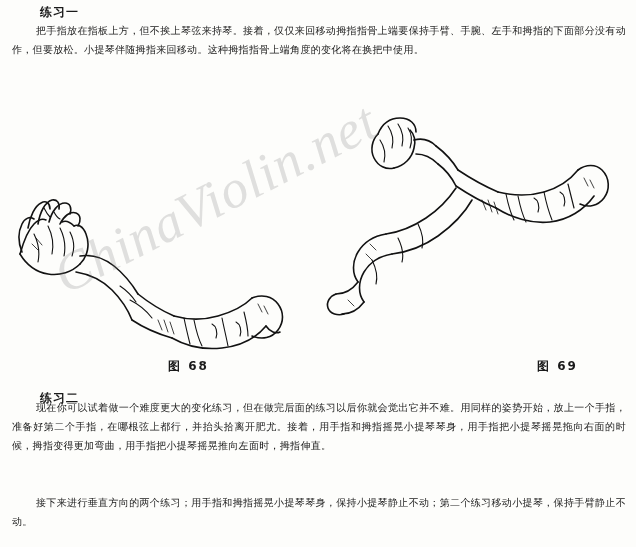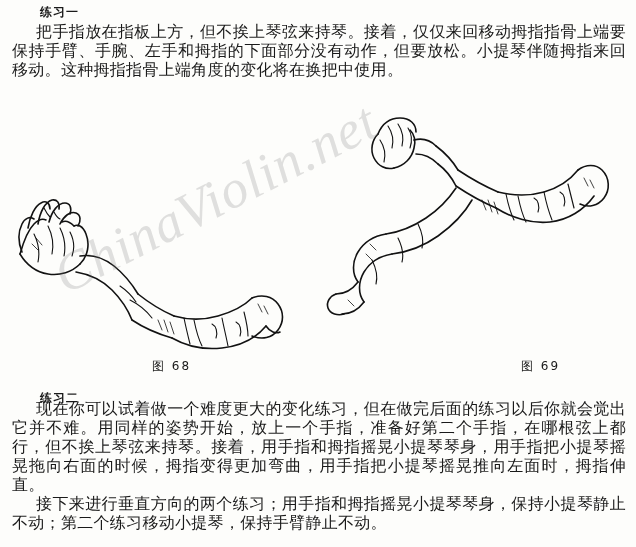--- a/index.html
+++ b/index.html
@@ -18,24 +18,25 @@
   }
 
   
   .ex-heading {
     font-size: 12px;
     font-weight: bold;
     letter-spacing: 1px;
     line-height: 16px;
   }
   .para {
-    font-size: 16px;
+    font-size: 10px;
     line-height: 19px;
     text-align: justify;
     letter-spacing: 0.3px;
+    font-family: Liberation Mono, monospace;
   }
   .indent { text-indent: 24px; }
 
   #block-ex1 { position: absolute; left: 40px; top: 4px; }
   #para1 { position: absolute; left: 12px; top: 22px; width: 614px; }
 
   #block-ex2 { position: absolute; left: 40px; top: 390px; }
   #para2 { position: absolute; left: 12px; top: 399px; width: 614px; }
   #para3 { position: absolute; left: 12px; top: 494px; width: 614px; }
 
@@ -44,23 +45,24 @@
     position: absolute;
     top: 104px;
     height: 250px;
   }
   #fig-left  { left: 8px;  width: 300px; }
   #fig-right { left: 322px; width: 305px; }
 
   .fig-caption {
     position: absolute;
     font-size: 12px;
-    font-weight: normal;
+    font-weight: bold;
     letter-spacing: 2px;
     top: 358px;
+    margin-left: 16px;
   }
   #cap-left  { left: 152px; }
   #cap-right { left: 487px; padding-left: 34px; }
 
   
   .watermark {
     position: absolute;
     left: 86px;
     top: 128px;
     width: 470px;
@@ -191,17 +193,17 @@
     </svg>
   </div>
 
   <div class="watermark">ChinaViolin.net</div>
 
   <div class="fig-caption" id="cap-left">图 68</div>
   <div class="fig-caption" id="cap-right">图 69</div>
 
   <div class="ex-heading" id="block-ex2">练习二</div>
 
-  <div class="para indent" id="para2">现在你可以试着做一个难度更大的变化练习，但在做完后面的练习以后你就会觉出它并不难。用同样的姿势开始，放上一个手指，准备好第二个手指，在哪根弦上都行，但不挨上琴弦来持琴。接着，用手指和拇指摇晃小提琴琴身，用手指把小提琴摇晃拖向右面的时候，拇指变得更加弯曲，用手指把小提琴摇晃推向左面时，拇指伸直。</div>
+  <div class="para indent" id="para2">现在你可以试着做一个难度更大的变化练习，但在做完后面的练习以后你就会觉出它并不难。用同样的姿势开始，放上一个手指，准备好第二个手指，在哪根弦上都行，并抬头拾离开肥尤。接着，用手指和拇指摇晃小提琴琴身，用手指把小提琴摇晃拖向右面的时候，拇指变得更加弯曲，用手指把小提琴摇晃推向左面时，拇指伸直。</div>
 
   <div class="para indent" id="para3">接下来进行垂直方向的两个练习；用手指和拇指摇晃小提琴琴身，保持小提琴静止不动；第二个练习移动小提琴，保持手臂静止不动。</div>
 
 </div>
 
 </body></html>

